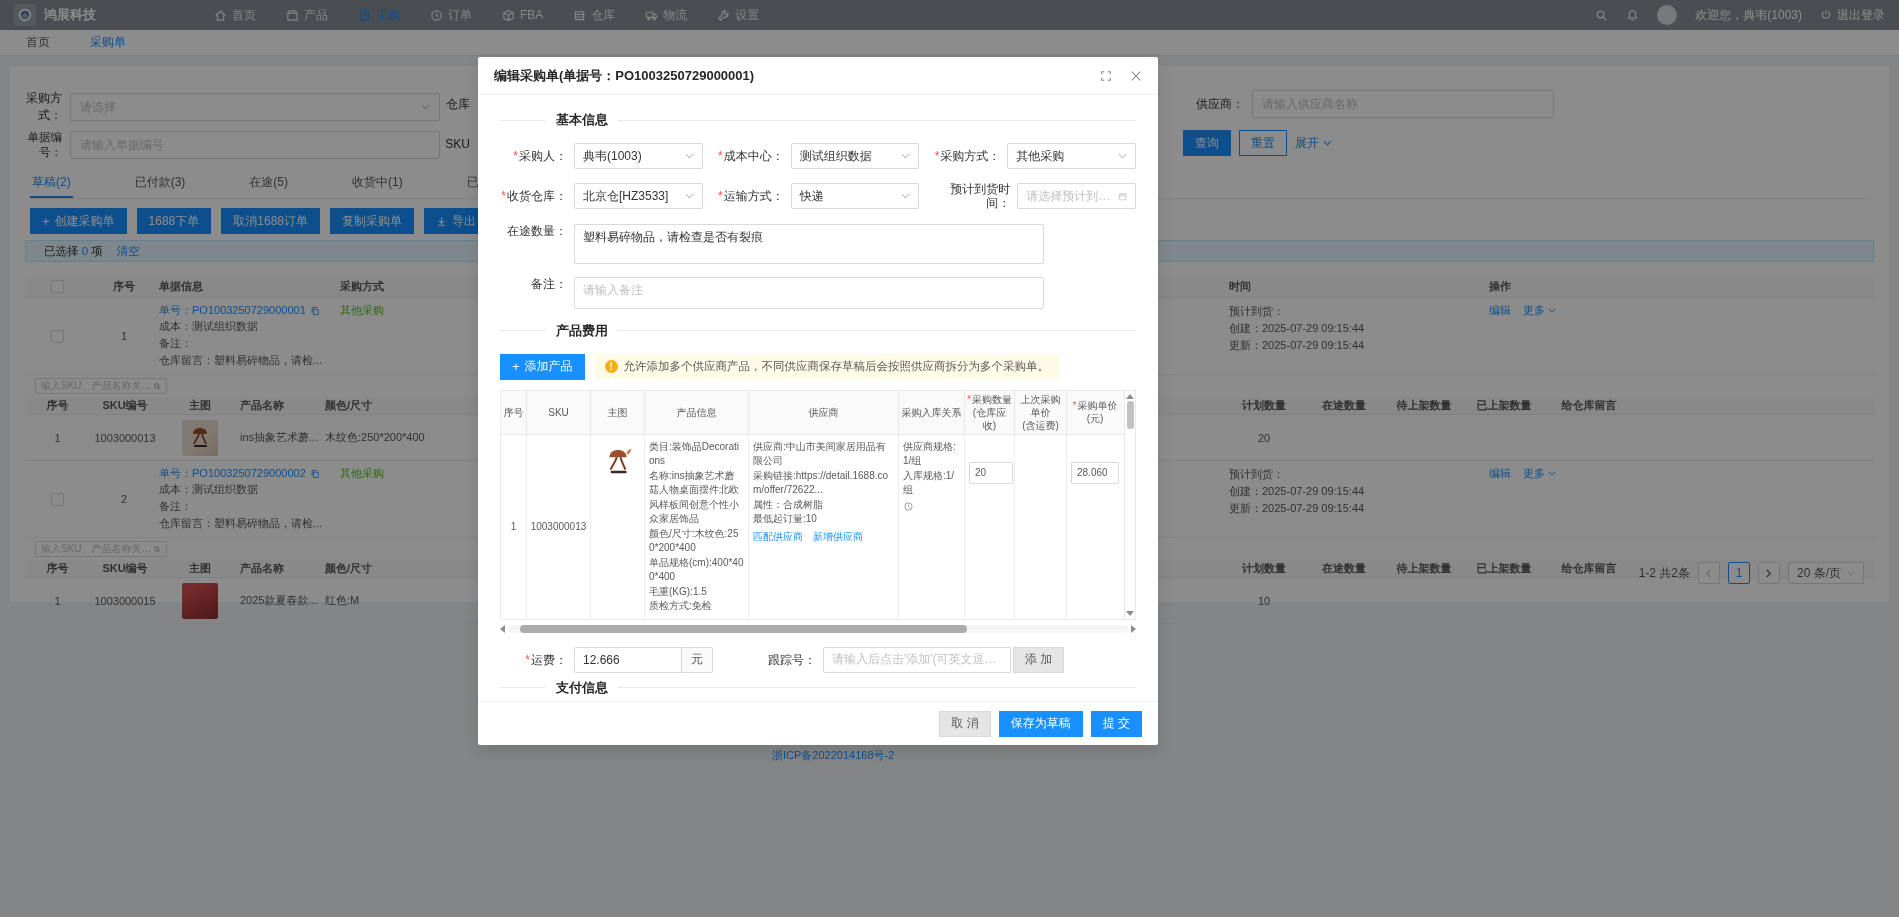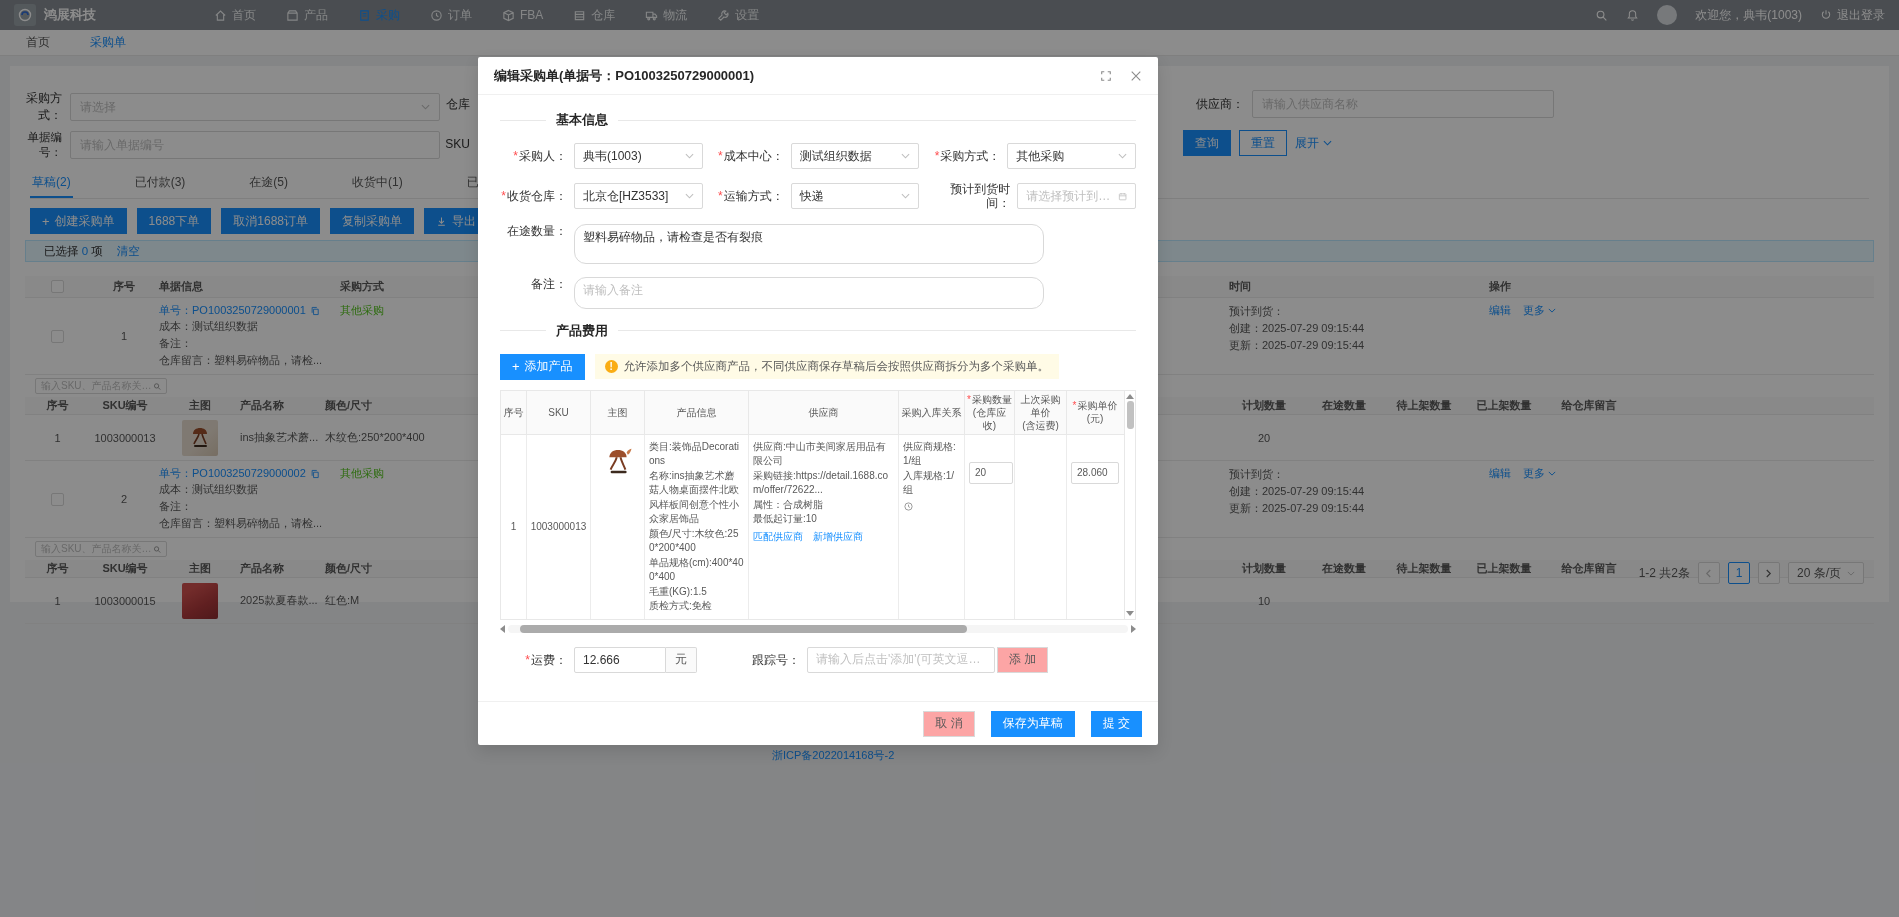--- a/index.html
+++ b/index.html
@@ -24,21 +24,21 @@
   
   .content{position:relative;height:861px}
   .card{position:absolute;left:10px;right:10px;top:10px;height:536px;background:#fff}
   .abs{position:absolute;display:flex;align-items:center}
   .flbl{text-align:right;padding-right:8px;color:#333;flex:none}
   .sel,.inp{height:28px;border:1px solid #d9d9d9;border-radius:2px;background:#fff;display:flex;align-items:center;justify-content:space-between;padding:0 9px;min-width:0}
   .ph{color:#bfbfbf;white-space:nowrap;overflow:hidden;text-overflow:ellipsis}
   .btn{height:26px;border-radius:0;display:inline-flex;align-items:center;justify-content:center;gap:5px;padding:0 11px;cursor:pointer;font-size:12px}
   .btn-primary{background:#1890ff;color:#fff;border:1px solid #1890ff}
   .btn-ghost{background:#fff;color:#1890ff;border:1px solid #1890ff}
-  .btn-default{background:#fca5a5;color:#595959;border:1px solid #d9d9d9}
+  .btn-default{background:#e5e5e5;color:#595959;border:1px solid #d9d9d9}
   .link{color:#1890ff;cursor:pointer}
   
   .stabs{position:absolute;left:20px;right:20px;top:105px;height:28px;display:flex;gap:60px;border-bottom:1px solid #e8e8e8}
   .stab{padding:3px 2px;color:#595959;cursor:pointer}
   .stab.active{color:#1890ff;border-bottom:2px solid #1890ff}
   .tbrow{position:absolute;left:20px;top:142px;display:flex;gap:10px}
   .selbar{position:absolute;left:15px;right:15px;top:174px;height:22px;background:#e6f7ff;border:1px solid #bae7ff;display:flex;align-items:center;gap:14px;padding:0 18px;font-size:11.5px}
   
   .list{position:absolute;left:15px;right:15px;top:210px;font-size:11px;color:#595959}
   .lrow{display:flex;border-bottom:1px solid #ececec}
@@ -86,21 +86,21 @@
   .m-body{flex:1;padding:10px 22px 0;overflow:hidden;font-size:12px}
   .divider{display:flex;align-items:center;margin:6px 0 14px;font-size:13px;font-weight:bold;color:#262626}
   .divider::before{content:"";width:46px;border-top:1px solid #e8e8e8;margin-right:10px}
   .divider::after{content:"";flex:1;border-top:1px solid #e8e8e8;margin-left:10px}
   .grid3{display:grid;grid-template-columns:1fr 1fr 1fr;column-gap:14px;row-gap:13px;margin-bottom:13px}
   .field{display:flex;align-items:center;min-width:0}
   .lbl{width:74px;flex:none;text-align:right;padding-right:7px;line-height:1.2}
   .star{color:#ff4d4f;margin-right:1px}
   .fsel,.finp{flex:1;height:26px;border:1px solid #d9d9d9;border-radius:2px;display:flex;align-items:center;justify-content:space-between;padding:0 8px;min-width:0;background:#fff}
   .trow{display:flex;margin-bottom:13px}
-  .tarea{width:470px;border:1px solid #d9d9d9;border-radius:12px;padding:4px 8px;line-height:1.4;background:#fff}
+  .tarea{width:470px;border:1px solid #d9d9d9;border-radius:2px;padding:4px 8px;line-height:1.4;background:#fff}
   .addrow{display:flex;align-items:center;gap:10px;margin:0 0 10px}
   .tip{background:#fffbe6;display:flex;align-items:center;gap:6px;padding:5px 10px;font-size:11.5px;color:#595959}
   .warnic{width:13px;height:13px;border-radius:50%;background:#faad14;color:#fff;font-size:10px;font-weight:bold;display:flex;align-items:center;justify-content:center;flex:none}
   
   .ptable{display:flex;border:1px solid #e8e8e8;font-size:10px;color:#595959}
   .pt-main{flex:1;min-width:0}
   .pth{display:flex;background:#fafafa;border-bottom:1px solid #e8e8e8}
   .pth>div{border-right:1px solid #e8e8e8;min-height:36px;display:flex;flex-direction:column;align-items:center;justify-content:center;text-align:center;padding:2px;line-height:1.3}
   .ptr{display:flex}
   .ptr>div{border-right:1px solid #ececec;padding:5px 4px;min-height:96px}
@@ -122,24 +122,24 @@
   .pt-scroll{width:11px;flex:none;border-left:1px solid #e8e8e8;display:flex;flex-direction:column;align-items:center;justify-content:space-between;padding:3px 0}
   .tri-up{width:0;height:0;border-left:4px solid transparent;border-right:4px solid transparent;border-bottom:5px solid #8c8c8c}
   .tri-dn{width:0;height:0;border-left:4px solid transparent;border-right:4px solid transparent;border-top:5px solid #8c8c8c}
   .tri-l{width:0;height:0;border-top:4px solid transparent;border-bottom:4px solid transparent;border-right:5px solid #8c8c8c}
   .tri-r{width:0;height:0;border-top:4px solid transparent;border-bottom:4px solid transparent;border-left:5px solid #8c8c8c}
   .vthumb{width:7px;height:26px;background:#c1c1c1;border-radius:3px;margin-top:2px;flex:1 0 auto;max-height:28px}
   .hscroll{display:flex;align-items:center;gap:3px;height:12px;margin:3px 0 12px}
   .htrack{flex:1;height:8px;background:#f5f5f5;border-radius:4px;position:relative}
   .hthumb{position:absolute;left:2%;top:0;width:72%;height:8px;background:#ababab;border-radius:4px}
   .frow{display:flex;align-items:center;margin-bottom:4px}
-  .fr-in{width:92px;height:26px;border:1px solid #d9d9d9;border-radius:2px 0 0 2px;display:flex;align-items:center;padding:12px 8px;background:#fff}
+  .fr-in{width:108px;height:26px;border:1px solid #d9d9d9;border-radius:2px 0 0 2px;display:flex;align-items:center;padding:12px 8px;background:#fff}
   .fr-addon{height:26px;border:1px solid #d9d9d9;border-left:none;border-radius:0 2px 2px 0;background:#fafafa;display:flex;align-items:center;padding:0 9px;color:#595959}
   .trk-in{width:188px;height:26px;border:1px solid #d9d9d9;border-radius:2px;display:flex;align-items:center;padding:0 8px;background:#fff}
-  .m-footer{height:44px;flex:none;border-top:1px solid #f0f0f0;display:flex;align-items:center;justify-content:flex-end;gap:16px;padding:0 16px}
+  .m-footer{height:44px;flex:none;border-top:1px solid #f0f0f0;display:flex;align-items:center;justify-content:flex-end;gap:8px;padding:0 16px}
 </style>
 </head>
 <body>
 
 <div class="page">
 
   <header class="topbar">
     <div class="brand">
       <span class="logo">
         <svg width="14" height="14" viewBox="0 0 14 14">
@@ -693,20 +693,21 @@
       <span class="lbl"><span class="star">*</span><span>运费：</span></span>
       <span class="fr-in">12.666</span>
       <span class="fr-addon">元</span>
       <span class="lbl" style="width:110px">跟踪号：</span>
       <span class="trk-in">
           <span class="ph">请输入后点击'添加'(可英文逗号分隔一次添...</span>
         </span>
       <span class="btn btn-default" style="margin-left:2px">添 加</span>
     </div>
 
+    <div class="divider">支付信息</div>
 
   </div>
 
   <div class="m-footer">
     <span class="btn btn-default">取 消</span>
     <span class="btn btn-primary">保存为草稿</span>
     <span class="btn btn-primary">提 交</span>
   </div>
 </div>
 

